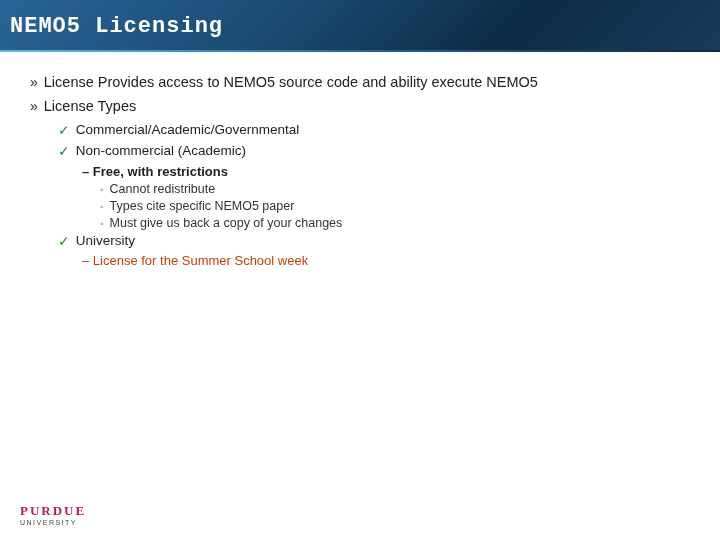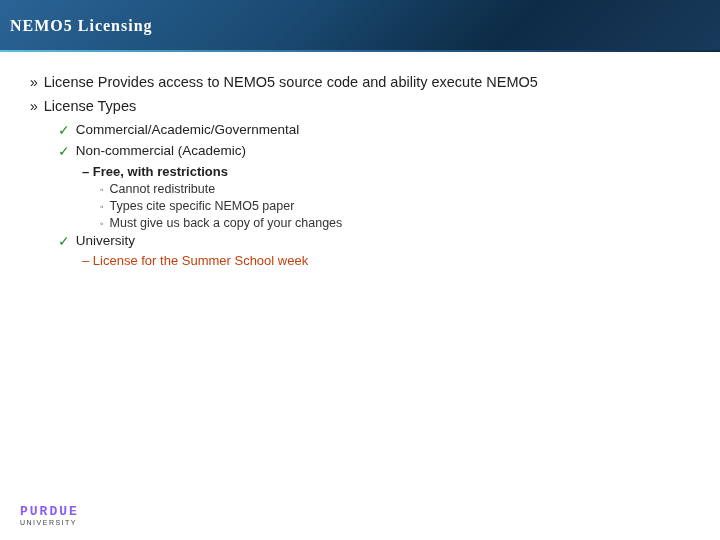--- a/index.html
+++ b/index.html
@@ -39,23 +39,23 @@
       gap: 6px;
     }
 
     .logo-icon {
       width: 44px;
       height: 40px;
     }
 
     .header-title {
       color: #ffffff;
-      font-size: 16px;
+      font-size: 22px;
       font-weight: bold;
-      font-family: Liberation Serif, serif;
+      font-family: Liberation Mono, monospace;
       letter-spacing: 1px;
     }
 
     
     .content {
       flex: 1;
       padding: 22px 30px 10px 30px;
       background: #ffffff;
     }
 
@@ -141,24 +141,24 @@
       align-items: flex-end;
     }
 
     .purdue-logo {
       display: flex;
       flex-direction: column;
       align-items: flex-start;
     }
 
     .purdue-text {
-      font-family: Liberation Mono, monospace;
+      font-family: Liberation Serif, serif;
       font-size: 13px;
       font-weight: bold;
-      color: #8b5cf6;
+      color: #be185d;
       letter-spacing: 2px;
       text-transform: uppercase;
     }
 
     .purdue-sub {
       font-size: 7px;
       color: #444;
       letter-spacing: 1.5px;
       text-transform: uppercase;
     }

